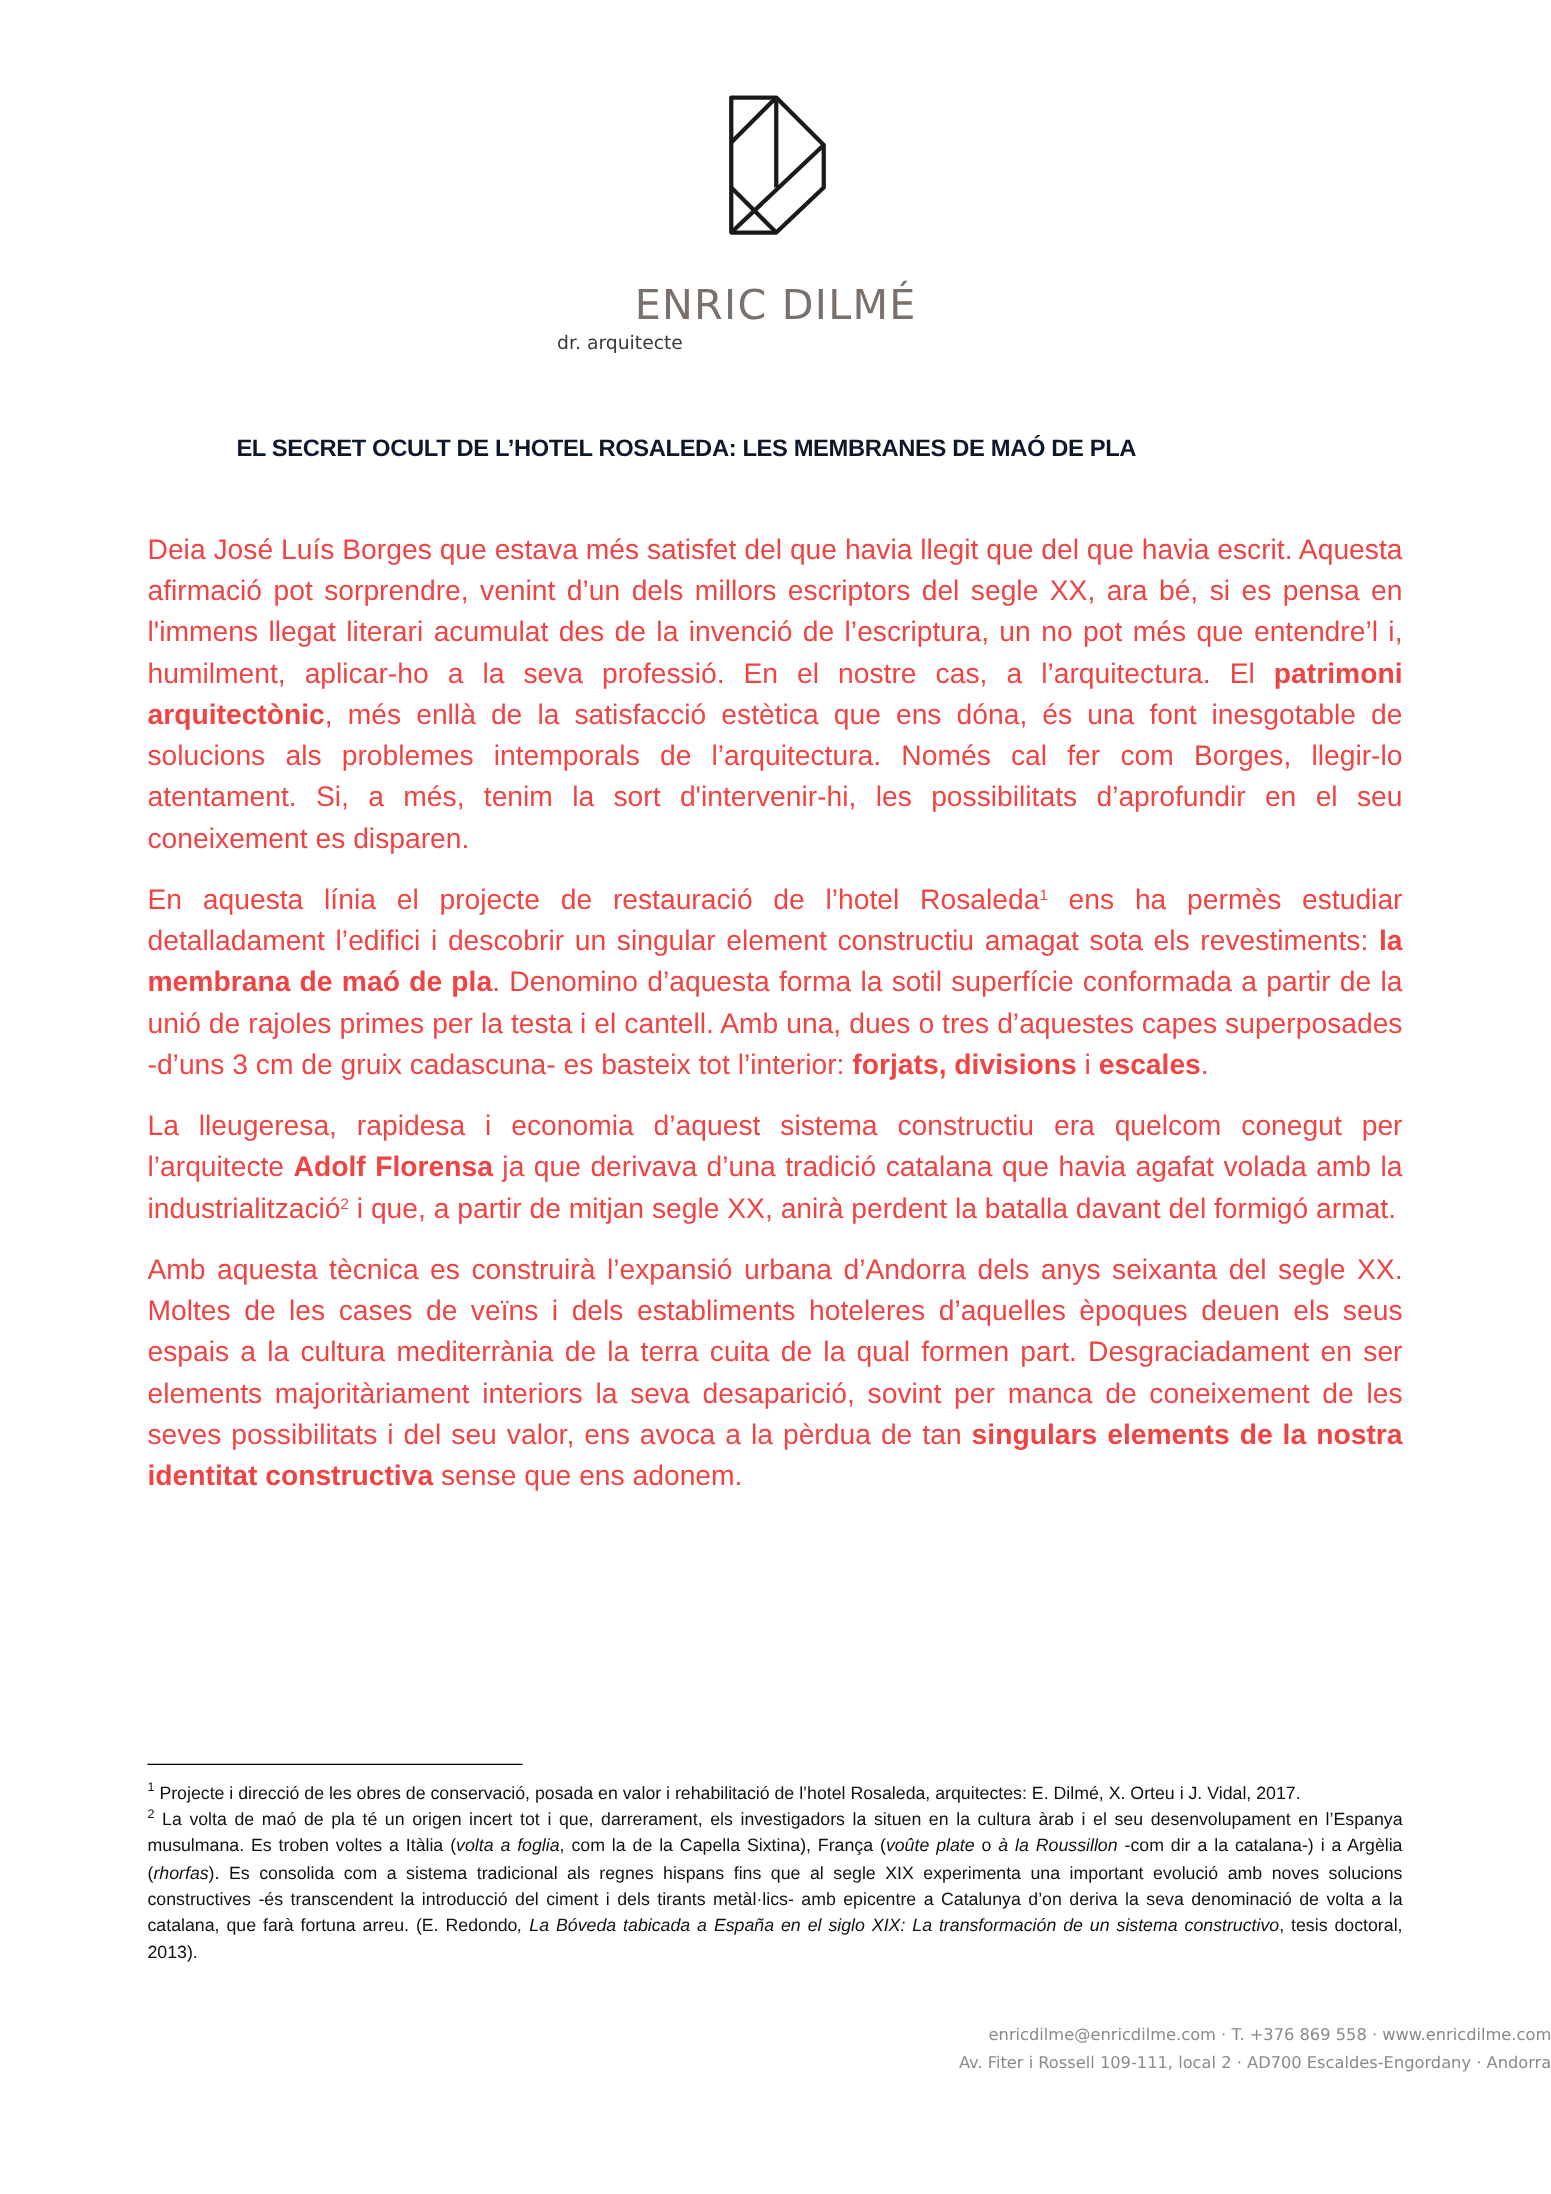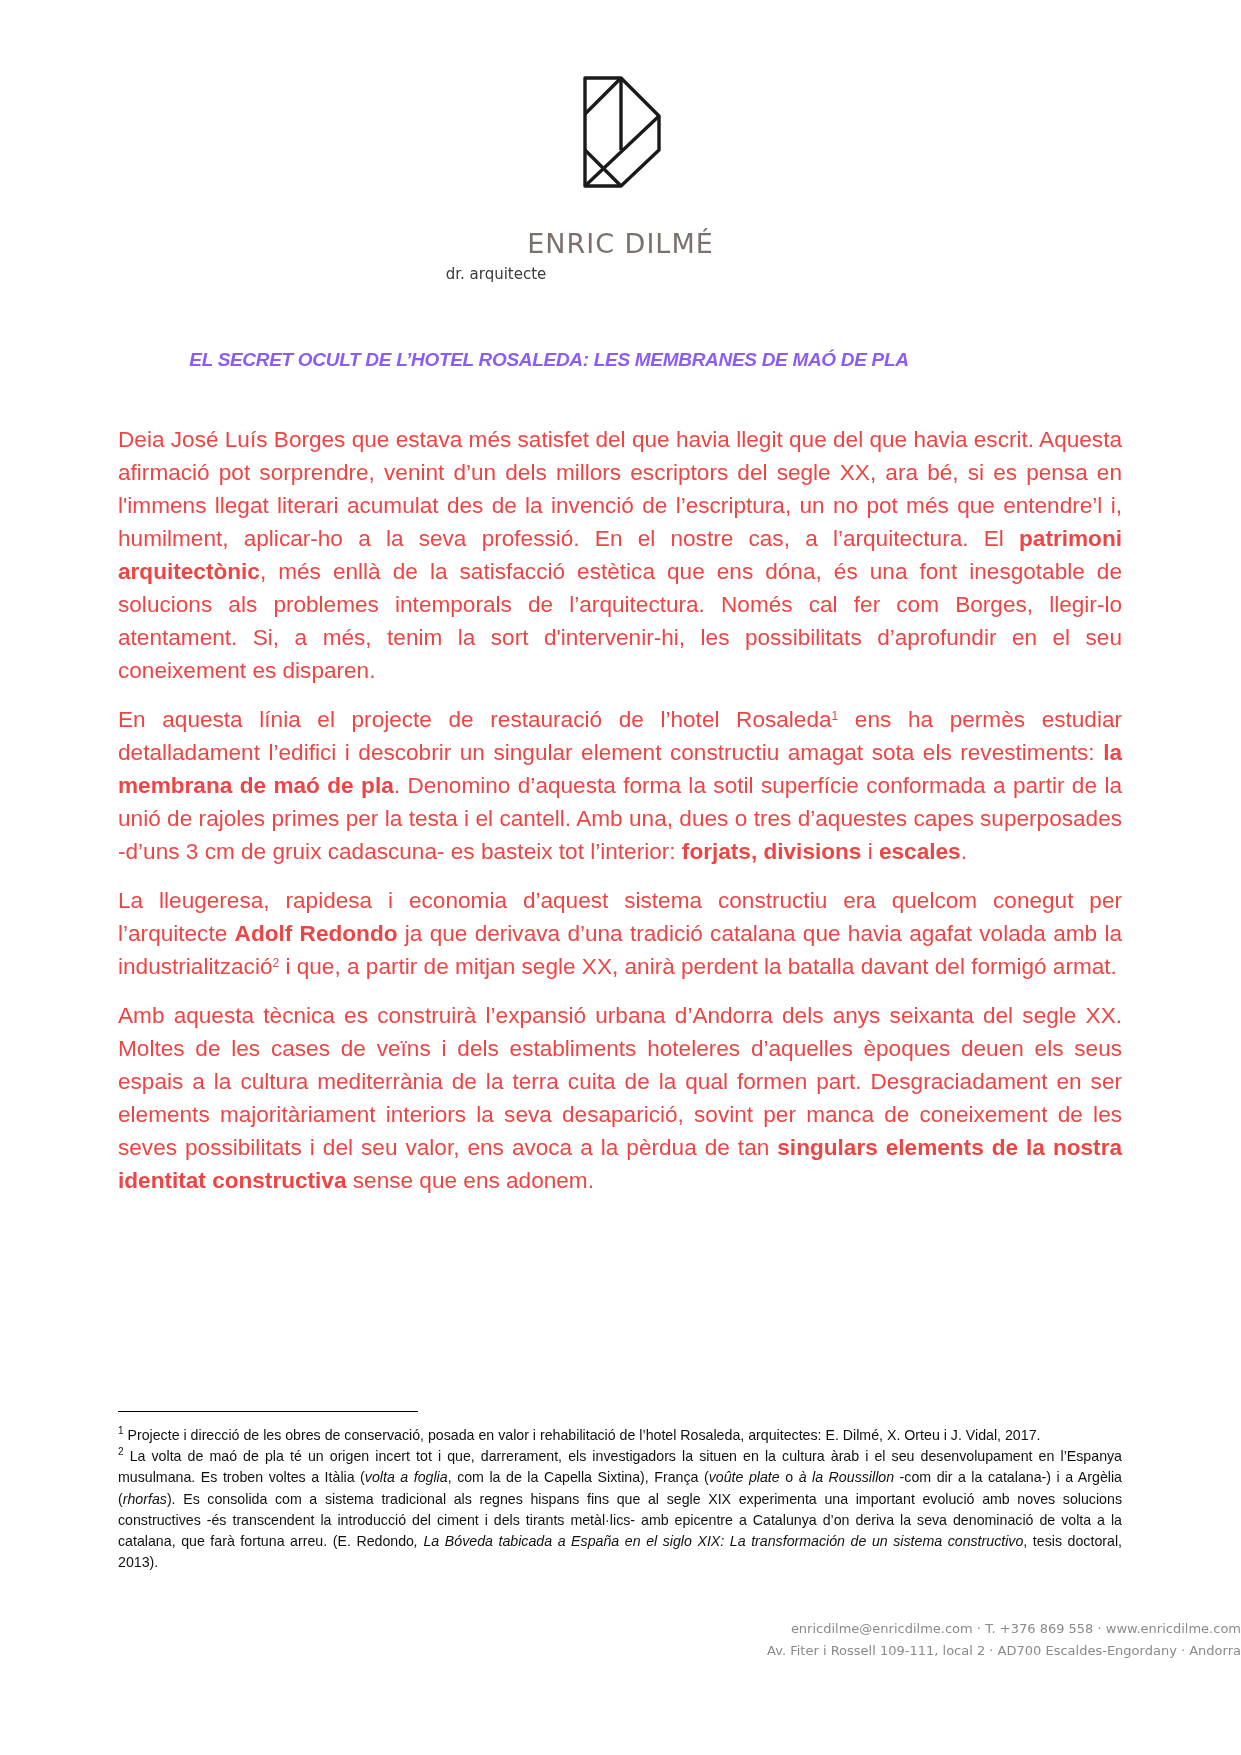--- a/index.html
+++ b/index.html
@@ -1,23 +1,23 @@
 <!DOCTYPE html>
 <html><head>
 <meta charset="utf-8">
 <style>
   html, body { margin: 0; padding: 0; background: #ffffff; }
   body { width: 1241px; height: 1755px; position: relative; overflow: hidden; color: #111; }
   .logo { position: absolute; left: 583px; top: 76px; width: 78px; height: 112px; }
   .brand-name { position: absolute; left: 0; width: 1241px; top: 228px; text-align: center;
-    font-family: "DejaVu Sans", sans-serif; font-size: 27px; letter-spacing: 1px; color: #7b716c; line-height: 32px; font-weight: normal; }
+    font-family: "DejaVu Sans", sans-serif; font-size: 33px; letter-spacing: 1px; color: #7b716c; line-height: 32px; font-weight: normal; }
   .brand-sub { position: absolute; left: 0; width: 992px; top: 264px; text-align: center;
     font-family: "DejaVu Sans", sans-serif; font-size: 15px; color: #3a3a3a; line-height: 20px; }
   .title { position: absolute; left: 0; width: 1098px; top: 347px; text-align: center;
-    font-family: "Liberation Sans", sans-serif; font-weight: bold; font-size: 19px; letter-spacing: -0.3px; line-height: 26px; color: #8b5cf6; font-style: italic; }
+    font-family: "Liberation Sans", sans-serif; font-weight: bold; font-size: 19px; letter-spacing: -0.3px; line-height: 26px; color: #0f172a; }
   .body-text { position: absolute; left: 118px; width: 1004px; top: 423px;
     font-family: "Liberation Sans", sans-serif; font-size: 22.6px; line-height: 33px; color: #ef4444; }
   .body-text p { margin: 0 0 16px 0; text-align: justify; }
   .body-text b { font-weight: bold; }
   sup.fn { font-size: 12px; line-height: 0; vertical-align: 7px; }
   .fn-rule { position: absolute; left: 118px; top: 1411px; width: 300px; height: 0; border-top: 1.5px solid #000; }
   .footnotes { position: absolute; left: 118px; width: 1004px; top: 1425px;
     font-family: "Liberation Sans", sans-serif; font-size: 14.2px; line-height: 21.2px; color: #111; }
   .footnotes p { margin: 0; text-align: justify; }
   .footnotes sup { font-size: 10px; line-height: 0; vertical-align: 6px; }
@@ -38,21 +38,21 @@
 </svg>
 
 <div class="brand-name">ENRIC DILMÉ</div>
 <div class="brand-sub">dr. arquitecte</div>
 
 <div class="title">EL SECRET OCULT DE L’HOTEL ROSALEDA: LES MEMBRANES  DE MAÓ DE PLA</div>
 
 <div class="body-text">
   <p><span>Deia José Luís Borges que estava més satisfet del que havia llegit que del que havia escrit. Aquesta afirmació pot sorprendre, venint d’un dels millors escriptors del segle XX, ara bé, si es pensa en l'immens llegat literari acumulat des de la invenció de l’escriptura, un no pot més que entendre’l i, humilment, aplicar-ho a la seva professió. En el nostre cas, a l’arquitectura. El </span><b>patrimoni arquitectònic</b><span>, més enllà de la satisfacció estètica que ens dóna, és una font inesgotable de solucions als problemes intemporals de l’arquitectura. Només cal fer com Borges, llegir-lo atentament. Si, a més, tenim la sort d'intervenir-hi, les possibilitats d’aprofundir en el seu coneixement es disparen.</span></p>
   <p><span>En aquesta línia el projecte de restauració de l’hotel Rosaleda</span><sup class="fn">1</sup><span> ens ha permès estudiar detalladament l’edifici i descobrir un singular element constructiu amagat sota els revestiments: </span><b>la membrana de maó de pla</b><span>. Denomino d’aquesta forma la sotil superfície conformada a partir de la unió de rajoles primes per la testa i el cantell. Amb una, dues o tres d’aquestes capes superposades -d’uns 3 cm de gruix cadascuna- es basteix tot l’interior: </span><b>forjats, divisions</b><span> i </span><b>escales</b><span>.</span></p>
-  <p><span>La lleugeresa, rapidesa i economia d’aquest sistema constructiu era quelcom conegut per l’arquitecte </span><b>Adolf Redondo</b><span> ja que derivava d’una tradició catalana que havia agafat volada amb la industrialització</span><sup class="fn">2</sup><span> i que, a partir de mitjan segle XX, anirà perdent la batalla davant del formigó armat.</span></p>
+  <p><span>La lleugeresa, rapidesa i economia d’aquest sistema constructiu era quelcom conegut per l’arquitecte </span><b>Adolf Florensa</b><span> ja que derivava d’una tradició catalana que havia agafat volada amb la industrialització</span><sup class="fn">2</sup><span> i que, a partir de mitjan segle XX, anirà perdent la batalla davant del formigó armat.</span></p>
   <p><span>Amb aquesta tècnica es construirà l’expansió urbana d’Andorra dels anys seixanta del segle XX. Moltes de les cases de veïns i dels establiments hoteleres d’aquelles èpoques deuen els seus espais a la cultura mediterrània de la terra cuita de la qual formen part. Desgraciadament en ser elements majoritàriament interiors la seva desaparició, sovint per manca de coneixement de les seves possibilitats i del seu valor, ens avoca a la pèrdua de tan </span><b>singulars elements de la nostra identitat constructiva</b><span> sense que ens adonem.</span></p>
 </div>
 
 <div class="fn-rule"></div>
 
 <div class="footnotes">
   <p><sup>1</sup><span> Projecte i direcció de les obres de conservació, posada en valor i rehabilitació de l’hotel Rosaleda, arquitectes: E. Dilmé, X. Orteu i J. Vidal, 2017.</span></p>
   <p><sup>2</sup><span> La volta de maó de pla té un origen incert tot i que, darrerament, els investigadors la situen en la cultura àrab i el seu desenvolupament en l’Espanya musulmana. Es troben voltes a Itàlia (</span><i>volta a foglia</i><span>, com la de la Capella Sixtina), França (</span><i>voûte plate</i><span> o  </span><i>à la Roussillon</i><span> -com dir a la catalana-) i a Argèlia (</span><i>rhorfas</i><span>). Es consolida com a sistema tradicional als regnes hispans fins que al segle XIX experimenta una important evolució amb noves solucions constructives -és transcendent la introducció del ciment i dels tirants metàl·lics-  amb epicentre a Catalunya d’on deriva la seva denominació de volta a la catalana, que farà fortuna arreu. (E. Redondo</span><i>, La Bóveda tabicada a España en el siglo XIX: La transformación de un sistema constructivo</i><span>, tesis doctoral, 2013).</span></p>
 </div>
 

